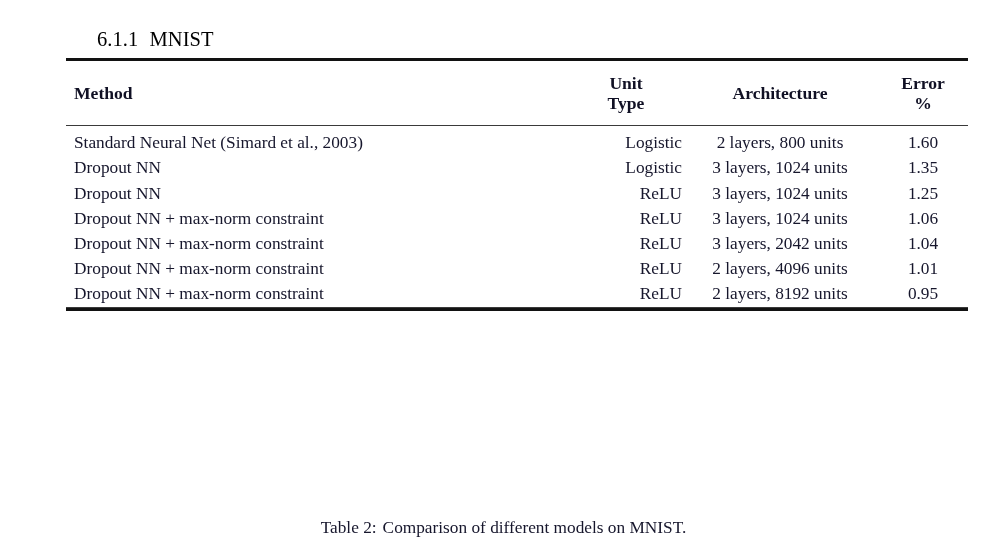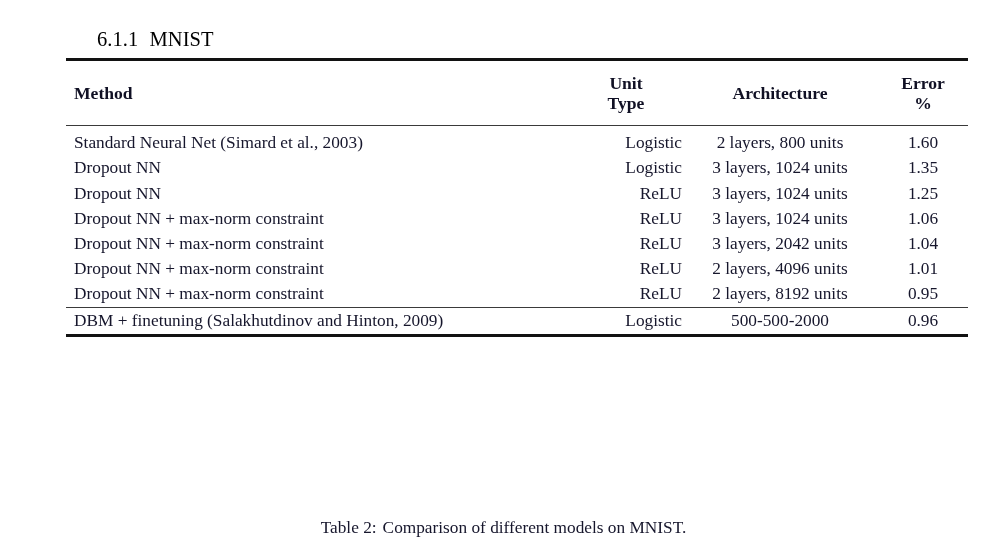--- a/index.html
+++ b/index.html
@@ -217,26 +217,20 @@
           <td class="m">Dropout NN + max-norm constraint</td>
           <td class="u">ReLU</td>
           <td class="a">2 layers, 8192 units</td>
           <td class="e">0.95</td>
         </tr>
 
         <tr class="rule-mid">
           <td colspan="4"></td>
         </tr>
 
-        <tr>
-          <td class="m">DBM + finetuning (Salakhutdinov and Hinton, 2009)</td>
-          <td class="u">Logistic</td>
-          <td class="a">500-500-2000</td>
-          <td class="e">0.96</td>
-        </tr>
 
       </tbody>
     </table>
 
     <div class="rule-bottom"></div>
 
   </div>
 
   <div class="caption">
     <span class="cap-label">Table 2:</span><span>Comparison of different models on MNIST.</span>

